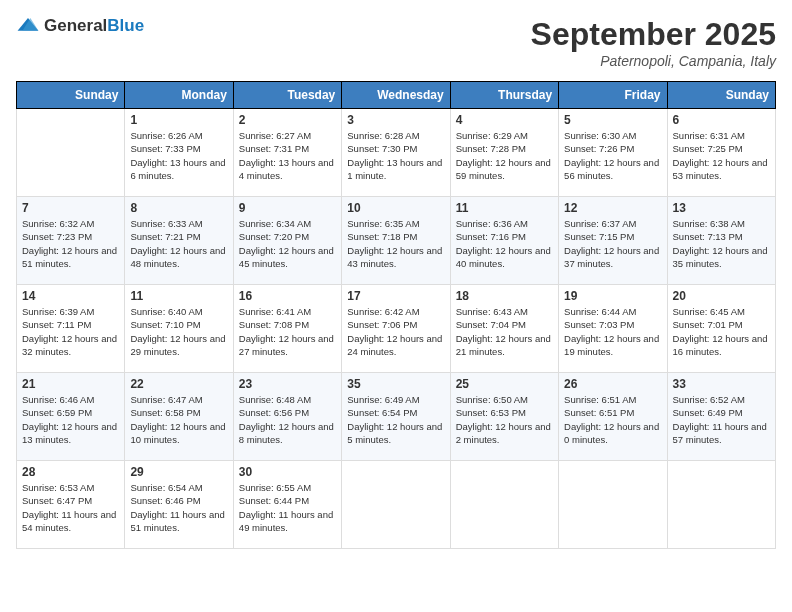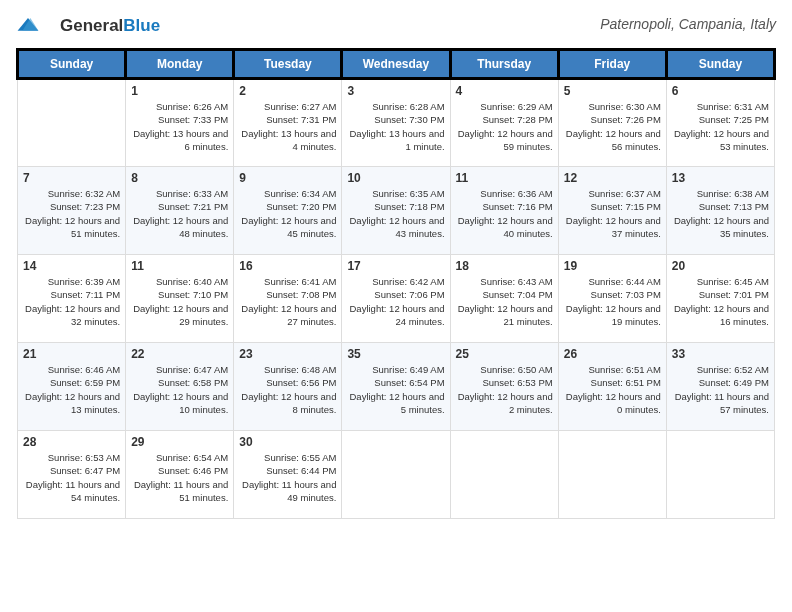--- a/index.html
+++ b/index.html
@@ -12,21 +12,21 @@
     }
     .header {
       display: flex;
       justify-content: space-between;
       align-items: flex-start;
       margin-bottom: 12px;
     }
     .logo {
       display: flex;
       align-items: center;
-      gap: 20px;
+      gap: 4px;
     }
     .logo-icon {
       width: 24px;
       height: 20px;
     }
     .title-block {
       text-align: right;
     }
     .month-title {
       font-size: 32px;
@@ -39,45 +39,44 @@
       font-style: italic;
     }
     table {
       width: 100%;
       border-collapse: collapse;
       font-size: 10px;
     }
     .day-header {
       background-color: #3d7ebf;
       color: #fff;
-      text-align: center;
+      text-align: right;
       padding: 6px 6px;
       font-size: 12px;
       font-weight: bold;
-      border: 3px solid #000000;
+      border: 1px solid #000000;
     }
     td {
       vertical-align: top;
       border: 1px solid #ddd;
       padding: 4px 5px;
       height: 88px;
       width: 107px;
     }
     .day-num {
       font-size: 12px;
       font-weight: bold;
       color: #333;
       display: block;
       margin-bottom: 2px;
     }
     .day-info {
       font-size: 9.5px;
       color: #333;
       line-height: 1.4;
-      text-align: right;
     }
     .empty-cell {
       background: #fafafa;
     }
     tr:nth-child(even) td {
       background-color: #f5f8fc;
     }
     tr:nth-child(odd) td {
       background-color: #ffffff;
     }
@@ -92,20 +91,21 @@
   <div class="logo">
     <svg class="logo-icon" viewBox="0 0 30 24">
       <polygon points="15,2 28,18 2,18" fill="#1a7abf"></polygon>
       <polygon points="18,2 28,18 8,18" fill="#3d9bd4" opacity="0.6"></polygon>
     </svg>
     <div>
       <span style="font-size:17px;font-weight:bold;color:#333;">General</span><span style="font-size:17px;font-weight:bold;color:#1a7abf;">Blue</span>
     </div>
   </div>
   <div class="title-block">
+    <div class="month-title">September 2025</div>
     <div class="location-title">Paternopoli, Campania, Italy</div>
   </div>
 </div>
 
 <table>
   <thead>
     <tr id="header-row">
         <th class="day-header">Sunday</th>
         <th class="day-header">Monday</th>
         <th class="day-header">Tuesday</th>

